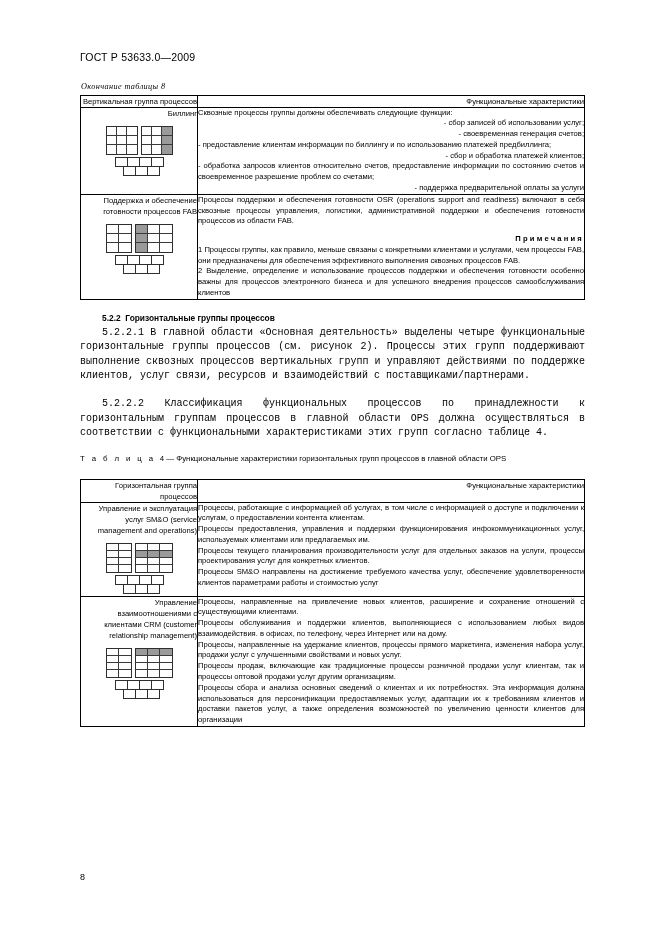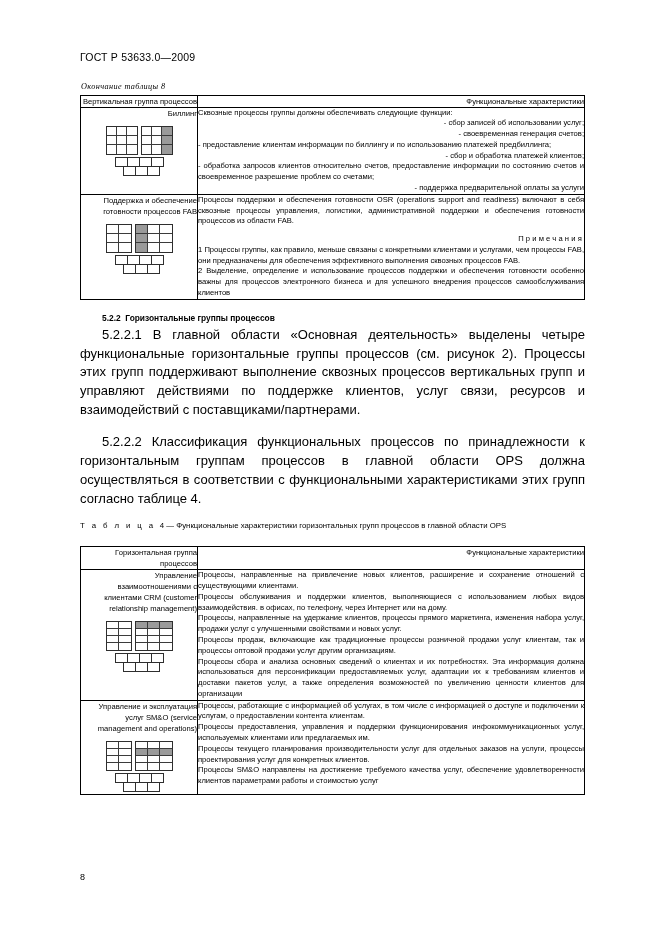--- a/index.html
+++ b/index.html
@@ -77,20 +77,21 @@
     line-height: 1.42;
     text-align: justify;
     text-justify: inter-word;
   }
   .desc-cell p {
     margin: 0;
   }
   .note-head {
     margin-top: 7px !important;
     letter-spacing: 2.2px;
+    font-weight: bold;
   }
   .nb {
     text-align: right;
   }
 
   
   .proc-icon {
     margin: 7px auto 2px auto;
     width: 74px;
     position: relative;
@@ -144,26 +145,27 @@
   }
 
   
   .sec-head {
     font-size: 8.4px;
     font-weight: bold;
     margin: 13px 0 3px 0;
     padding-left: 22px;
   }
   .para {
-    font-size: 13px;
+    font-size: 10px;
     line-height: 1.44;
     margin: 0 0 0 0;
     text-align: justify;
     text-justify: inter-word;
     text-indent: 22px;
+    font-family: Liberation Mono, monospace;
   }
   .para + .para { margin-top: 14px; }
   .tbl-label {
     font-size: 7.8px;
     margin: 13px 0 16px 0;
   }
   .tbl-label .sp { letter-spacing: 2.4px; }
 
   .page-num {
     position: absolute;
@@ -314,20 +316,73 @@
           <col>
         </colgroup>
       <tbody>
         <tr>
           <td class="th-cell">Горизонтальная группа процессов</td>
           <td class="th-cell">Функциональные характеристики</td>
         </tr>
 
         <tr>
           <td class="group-cell">
+            <div>Управление и эксплуатация услуг SM&amp;O (service management and operations)</div>
+            <div class="proc-icon">
+              <div class="top-row">
+                <div class="blk" style="grid-template-columns:repeat(2,12px);grid-template-rows:repeat(4,7px);">
+                  <div class="c"></div>
+                    <div class="c last-col"></div>
+                  <div class="c"></div>
+                    <div class="c last-col"></div>
+                  <div class="c"></div>
+                    <div class="c last-col"></div>
+                  <div class="c last-row"></div>
+                    <div class="c last-col last-row"></div>
+                </div>
+                <div class="blk" style="grid-template-columns:repeat(3,12px);grid-template-rows:repeat(4,7px);">
+                  <div class="c"></div>
+                    <div class="c"></div>
+                    <div class="c last-col"></div>
+                  <div class="c shade"></div>
+                    <div class="c shade"></div>
+                    <div class="c last-col shade"></div>
+                  <div class="c"></div>
+                    <div class="c"></div>
+                    <div class="c last-col"></div>
+                  <div class="c last-row"></div>
+                    <div class="c last-row"></div>
+                    <div class="c last-col last-row"></div>
+                </div>
+              </div>
+              <div class="bot-wrap">
+                <div class="bot-row1">
+                  <div class="bc"></div>
+                    <div class="bc"></div>
+                    <div class="bc"></div>
+                    <div class="bc"></div>
+                </div>
+                <div class="bot-row2">
+                  <div class="bc"></div>
+                    <div class="bc"></div>
+                    <div class="bc"></div>
+                </div>
+              </div>
+            </div>
+          </td>
+          <td class="desc-cell">
+            <p>Процессы, работающие с информацией об услугах, в том числе с информацией о доступе и подключении к услугам, о предоставлении контента клиентам.</p>
+            <p>Процессы предоставления, управления и поддержки функционирования инфокоммуникационных услуг, используемых клиентами или предлагаемых им.</p>
+            <p>Процессы текущего планирования производительности услуг для отдельных заказов на услуги, процессы проектирования услуг для конкретных клиентов.</p>
+            <p>Процессы SM&amp;O направлены на достижение требуемого качества услуг, обеспечение удовлетворенности клиентов параметрами работы и стоимостью услуг</p>
+          </td>
+        </tr>
+
+        <tr>
+          <td class="group-cell">
             <div>Управление взаимоотношениями с клиентами CRM (customer relationship management)</div>
             <div class="proc-icon">
               <div class="top-row">
                 <div class="blk" style="grid-template-columns:repeat(2,12px);grid-template-rows:repeat(4,7px);">
                   <div class="c"></div>
                     <div class="c last-col"></div>
                   <div class="c"></div>
                     <div class="c last-col"></div>
                   <div class="c"></div>
                     <div class="c last-col"></div>
@@ -365,72 +420,19 @@
             </div>
           </td>
           <td class="desc-cell">
             <p>Процессы, направленные на привлечение новых клиентов, расширение и сохранение отношений с существующими клиентами.</p>
             <p>Процессы обслуживания и поддержки клиентов, выполняющиеся с использованием любых видов взаимодействия. в офисах, по телефону, через Интернет или на дому.</p>
             <p>Процессы, направленные на удержание клиентов, процессы прямого маркетинга, изменения набора услуг, продажи услуг с улучшенными свойствами и новых услуг.</p>
             <p>Процессы продаж, включающие как традиционные процессы розничной продажи услуг клиентам, так и процессы оптовой продажи услуг другим организациям.</p>
             <p>Процессы сбора и анализа основных сведений о клиентах и их потребностях. Эта информация должна использоваться для персонификации предоставляемых услуг, адаптации их к требованиям клиентов и доставки пакетов услуг, а также определения возможностей по увеличению ценности клиентов для организации</p>
           </td>
         </tr>
-
-        <tr>
-          <td class="group-cell">
-            <div>Управление и эксплуатация услуг SM&amp;O (service management and operations)</div>
-            <div class="proc-icon">
-              <div class="top-row">
-                <div class="blk" style="grid-template-columns:repeat(2,12px);grid-template-rows:repeat(4,7px);">
-                  <div class="c"></div>
-                    <div class="c last-col"></div>
-                  <div class="c"></div>
-                    <div class="c last-col"></div>
-                  <div class="c"></div>
-                    <div class="c last-col"></div>
-                  <div class="c last-row"></div>
-                    <div class="c last-col last-row"></div>
-                </div>
-                <div class="blk" style="grid-template-columns:repeat(3,12px);grid-template-rows:repeat(4,7px);">
-                  <div class="c"></div>
-                    <div class="c"></div>
-                    <div class="c last-col"></div>
-                  <div class="c shade"></div>
-                    <div class="c shade"></div>
-                    <div class="c last-col shade"></div>
-                  <div class="c"></div>
-                    <div class="c"></div>
-                    <div class="c last-col"></div>
-                  <div class="c last-row"></div>
-                    <div class="c last-row"></div>
-                    <div class="c last-col last-row"></div>
-                </div>
-              </div>
-              <div class="bot-wrap">
-                <div class="bot-row1">
-                  <div class="bc"></div>
-                    <div class="bc"></div>
-                    <div class="bc"></div>
-                    <div class="bc"></div>
-                </div>
-                <div class="bot-row2">
-                  <div class="bc"></div>
-                    <div class="bc"></div>
-                    <div class="bc"></div>
-                </div>
-              </div>
-            </div>
-          </td>
-          <td class="desc-cell">
-            <p>Процессы, работающие с информацией об услугах, в том числе с информацией о доступе и подключении к услугам, о предоставлении контента клиентам.</p>
-            <p>Процессы предоставления, управления и поддержки функционирования инфокоммуникационных услуг, используемых клиентами или предлагаемых им.</p>
-            <p>Процессы текущего планирования производительности услуг для отдельных заказов на услуги, процессы проектирования услуг для конкретных клиентов.</p>
-            <p>Процессы SM&amp;O направлены на достижение требуемого качества услуг, обеспечение удовлетворенности клиентов параметрами работы и стоимостью услуг</p>
-          </td>
-        </tr>
       </tbody>
     </table>
 
   </div>
 
   <div class="page-num">8</div>
 </div>
 
 </body></html>

